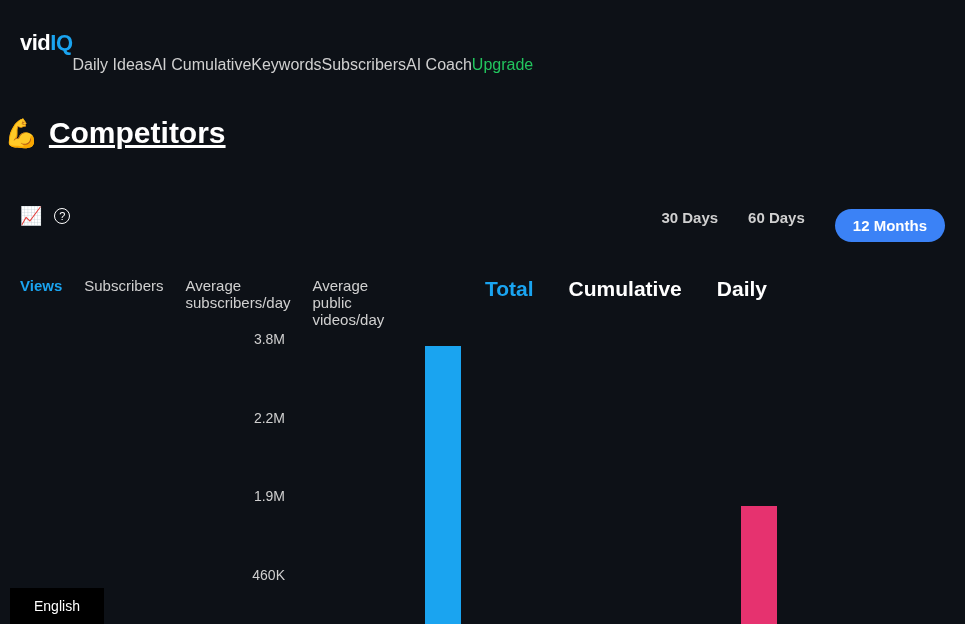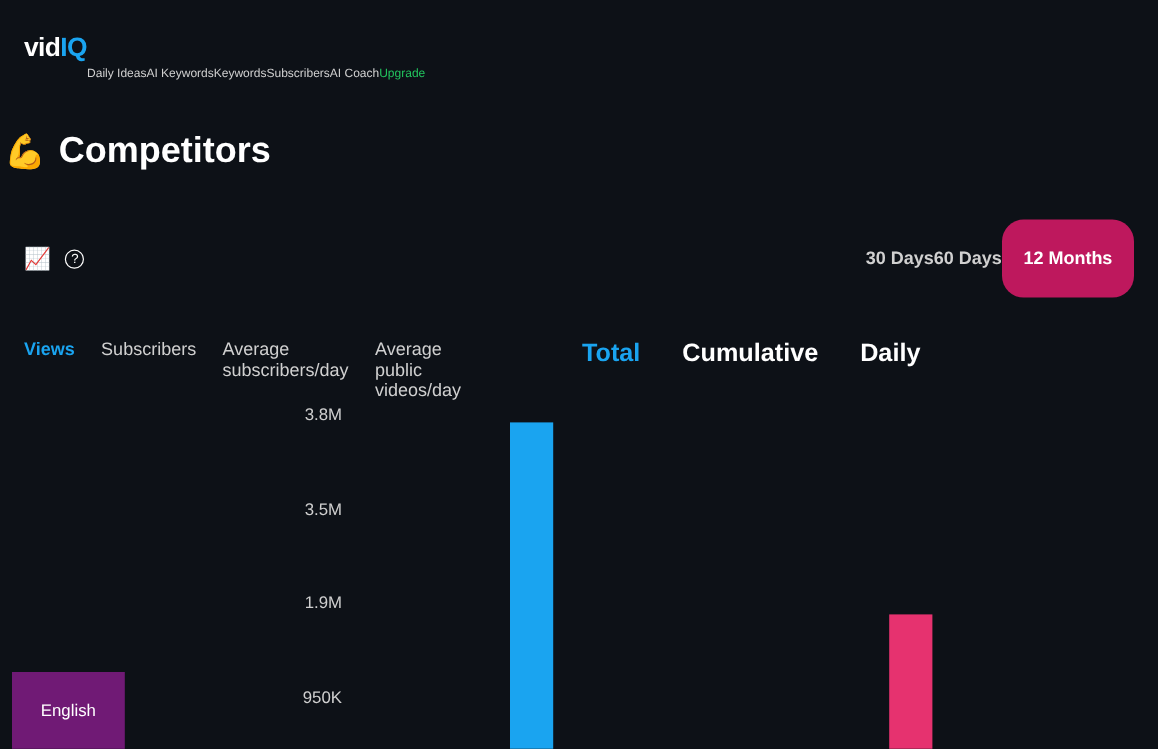--- a/index.html
+++ b/index.html
@@ -18,62 +18,63 @@
     }
     .logo {
       font-size: 22px;
       font-weight: 700;
       letter-spacing: -0.5px;
     }
     .logo .vid { color: #fff; }
     .logo .iq { color: #1aa4f0; }
     .nav-item {
       color: #d0d0d0;
-      font-size: 10px;
+      font-size: 16px;
       font-weight: 500;
       cursor: pointer;
       margin-top: 44px;
     }
     .nav-item.upgrade { color: #22c55e; }
     .page-title {
       display: flex;
       align-items: center;
       gap: 10px;
       padding: 30px 20px 20px 4px;
     }
     .emoji { font-size: 28px; }
     .title-text {
       font-size: 30px;
       font-weight: 800;
       color: #fff;
+      text-decoration: underline;
     }
     .section-header {
       display: flex;
       justify-content: space-between;
       align-items: center;
       padding: 20px 20px 15px;
     }
     .section-left {
       display: flex;
       align-items: center;
       gap: 8px;
     }
     .sect-emoji { font-size: 18px; }
     .sect-text { font-size: 18px; font-weight: 700; }
     .help-icon {
       width: 16px; height: 16px;
       border: 1.5px solid #fff; border-radius: 50%;
       display: inline-flex; align-items: center; justify-content: center;
       font-size: 11px; margin-left: 4px;
     }
-    .period-tabs { display: flex; align-items: center; }
+    .period-tabs { display: flex; gap: 30px; align-items: flex-start; margin-top: 19px; }
     .period-tab { font-size: 15px; font-weight: 600; color: #d0d0d0; cursor: pointer; }
     .period-tab.active {
-      background: #be185d; color: #fff;
-      padding: 24px 18px; border-radius: 18px;
+      background: #3b82f6; color: #fff;
+      padding: 8px 18px; border-radius: 18px;
     }
     .content-area {
       display: flex;
       padding: 0 20px;
     }
     .sidebar {
       width: 210px;
       display: flex;
       flex-direction: row;
       gap: 22px;
@@ -114,34 +115,34 @@
       align-items: flex-end;
       gap: 280px;
       padding-left: 130px;
     }
     .bar { width: 36px; }
     .bar1 { background: #1aa4f0; height: 315px; }
     .bar2 { background: #e6326f; height: 155px; }
     .lang-box {
       position: absolute;
       bottom: 0; left: 10px;
-      background: #701a75; color: #fff;
-      padding: 24px 24px;
+      background: #000000; color: #fff;
+      padding: 10px 24px;
       font-size: 14px;
     }
   </style>
 </head>
 <body>
 
 <div class="topnav">
   <div class="logo">
     <span class="vid">vid</span><span class="iq">IQ</span>
   </div>
   <div class="nav-item">Daily Ideas</div>
-  <div class="nav-item">AI Keywords</div>
+  <div class="nav-item">AI Cumulative</div>
   <div class="nav-item">Keywords</div>
   <div class="nav-item">Subscribers</div>
   <div class="nav-item">AI Coach</div>
   <div class="nav-item upgrade">Upgrade</div>
 </div>
 
 <div class="page-title">
   <span class="emoji">💪</span>
   <span class="title-text">Competitors</span>
 </div>
@@ -167,23 +168,23 @@
   </div>
   <div class="chart-zone">
     <div class="mode-tabs">
       <div class="mode-tab active">Total</div>
       <div class="mode-tab">Cumulative</div>
       <div class="mode-tab">Daily</div>
     </div>
     <div class="chart-body">
       <div class="y-axis">
         <span>3.8M</span>
-        <span>3.5M</span>
+        <span>2.2M</span>
         <span>1.9M</span>
-        <span>950K</span>
+        <span>460K</span>
         <span>0</span>
       </div>
       <div class="plot">
         <div class="bar bar1"></div>
         <div class="bar bar2"></div>
       </div>
     </div>
   </div>
 </div>
 

